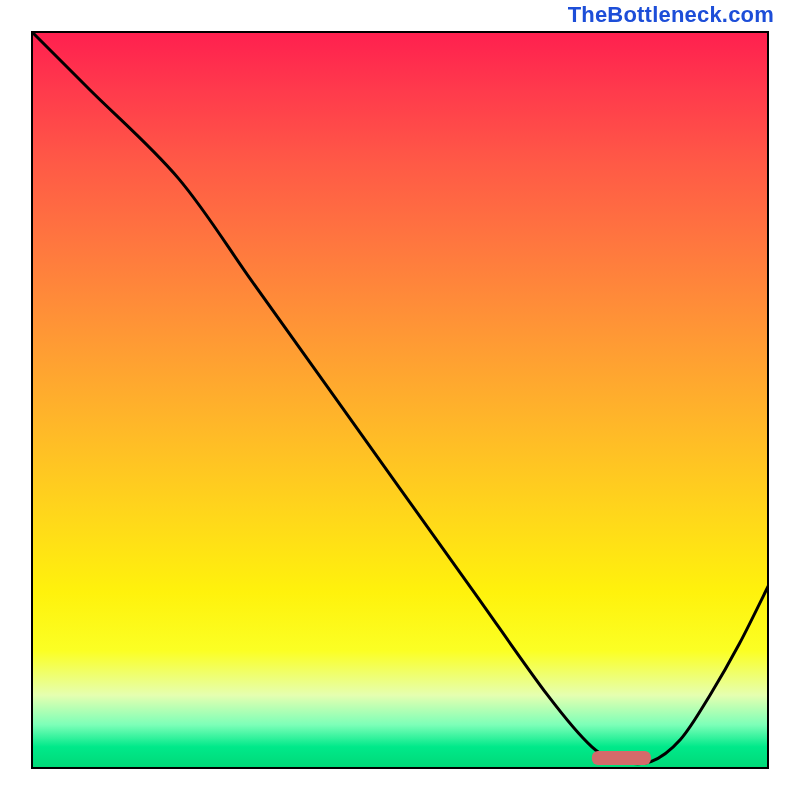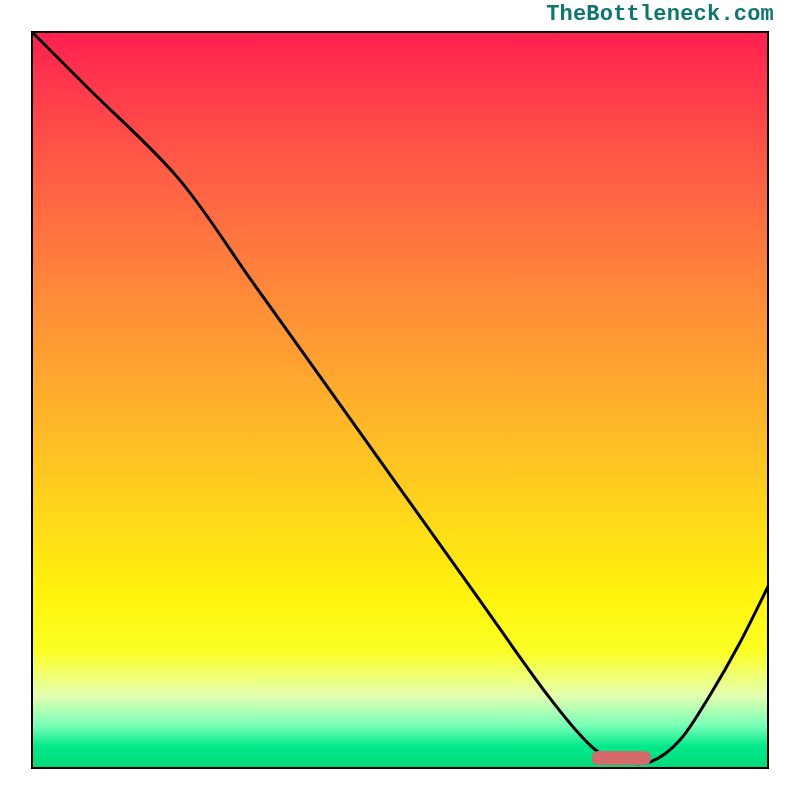--- a/index.html
+++ b/index.html
@@ -15,23 +15,22 @@
     position: relative;
     width: 800px;
     height: 800px;
   }
   .watermark {
     position: absolute;
     top: 2px;
     right: 26px;
     font-size: 22px;
     font-weight: bold;
-    color: #0f766e;
+    color: #1d4ed8;
     letter-spacing: 0.2px;
-    font-family: Liberation Mono, monospace;
   }
   .plot-area {
     position: absolute;
     left: 31px;
     top: 31px;
     width: 738px;
     height: 738px;
     
     background: linear-gradient(
       to bottom,

